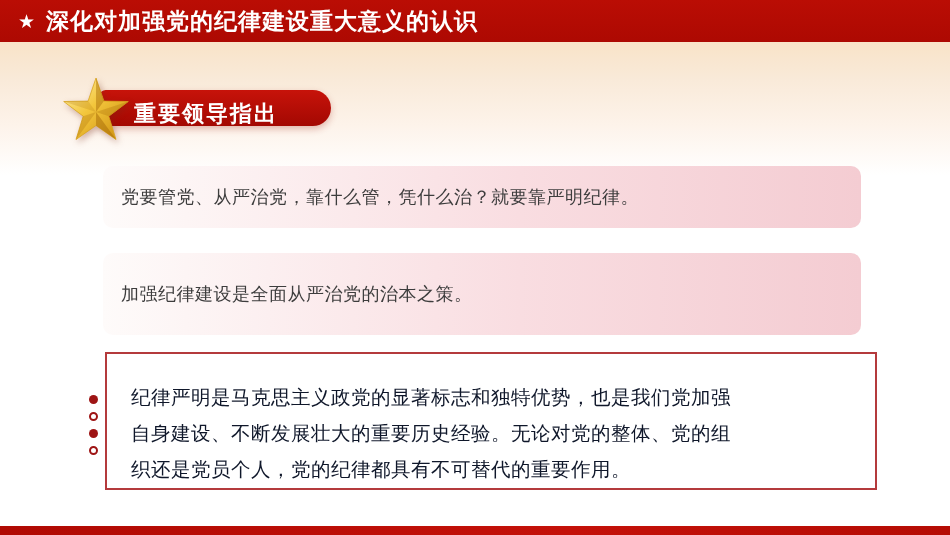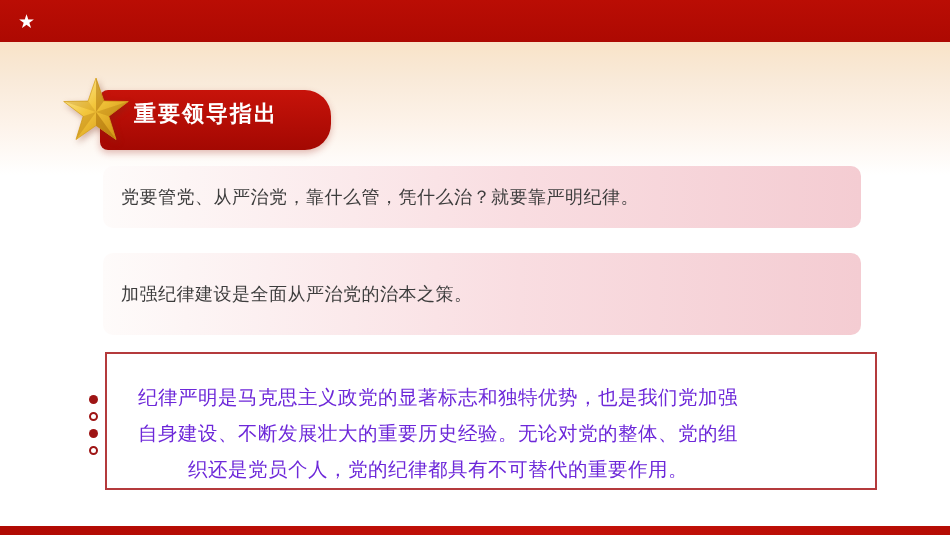--- a/index.html
+++ b/index.html
@@ -11,21 +11,21 @@
   
   .top-banner{
     position:absolute;top:0;left:0;right:0;height:42px;
     background:linear-gradient(180deg,#ba0d04 0%,#ad0902 100%);
     display:flex;align-items:center;padding-left:18px;gap:11px;
   }
   .banner-star{color:#ffffff;font-size:19px;line-height:1;}
   .banner-title{margin:0;color:#ffffff;font-size:23px;font-weight:bold;letter-spacing:1px;}
   
   .badge-ribbon{
-    position:absolute;left:100px;top:90px;width:231px;height:60px;
+    position:absolute;left:100px;top:90px;width:231px;height:36px;
     background:linear-gradient(180deg,#c7130a 0%,#a30802 100%);
     border-radius:8px 26px 26px 8px;
     box-shadow:0 3px 7px rgba(160,40,25,0.30);
   }
   .badge-label{
     display:block;color:#ffffff;font-size:22px;font-weight:bold;
     line-height:48px;padding-left:34px;letter-spacing:2px;white-space:nowrap;
   }
   
   .gold-star{
@@ -45,34 +45,35 @@
   .dots{position:absolute;left:89px;top:395px;display:flex;flex-direction:column;gap:8px;align-items:center;}
   .dot{border-radius:50%;box-sizing:border-box;width:9px;height:9px;}
   .dot.filled{background:#9e1414;}
   .dot.hollow{border:2px solid #9e1414;background:transparent;}
   
   .summary-box{
     position:absolute;left:105px;top:352px;width:772px;height:138px;
     background:#ffffff;border:2px solid #b43a3c;box-sizing:border-box;
     padding:25px 20px 0 24px;
   }
-  .summary-box p{margin:0;max-width:614px;color:#6d28d9;font-size:19.5px;line-height:36px;letter-spacing:0.5px;text-align:center;}
+  .summary-box p{margin:0;max-width:614px;color:#0f172a;font-size:19.5px;line-height:36px;letter-spacing:0.5px;}
   
   .bottom-bar{
     position:absolute;left:0;right:0;bottom:0;height:9px;
     background:linear-gradient(90deg,#b00a03 0%,#c41109 60%,#b50c04 100%);
   }
 </style>
 </head>
 <body>
 
 <div class="slide">
 
   <header class="top-banner">
     <span class="banner-star">★</span>
+    <h1 class="banner-title">深化对加强党的纪律建设重大意义的认识</h1>
   </header>
 
   <div class="badge-ribbon">
     <span class="badge-label">重要领导指出</span>
   </div>
 
   <div class="gold-star">
     <svg viewBox="0 0 72 72" width="72" height="72" aria-hidden="true">
       <defs>
         <linearGradient id="gold" x1="0" y1="0" x2="1" y2="1">

